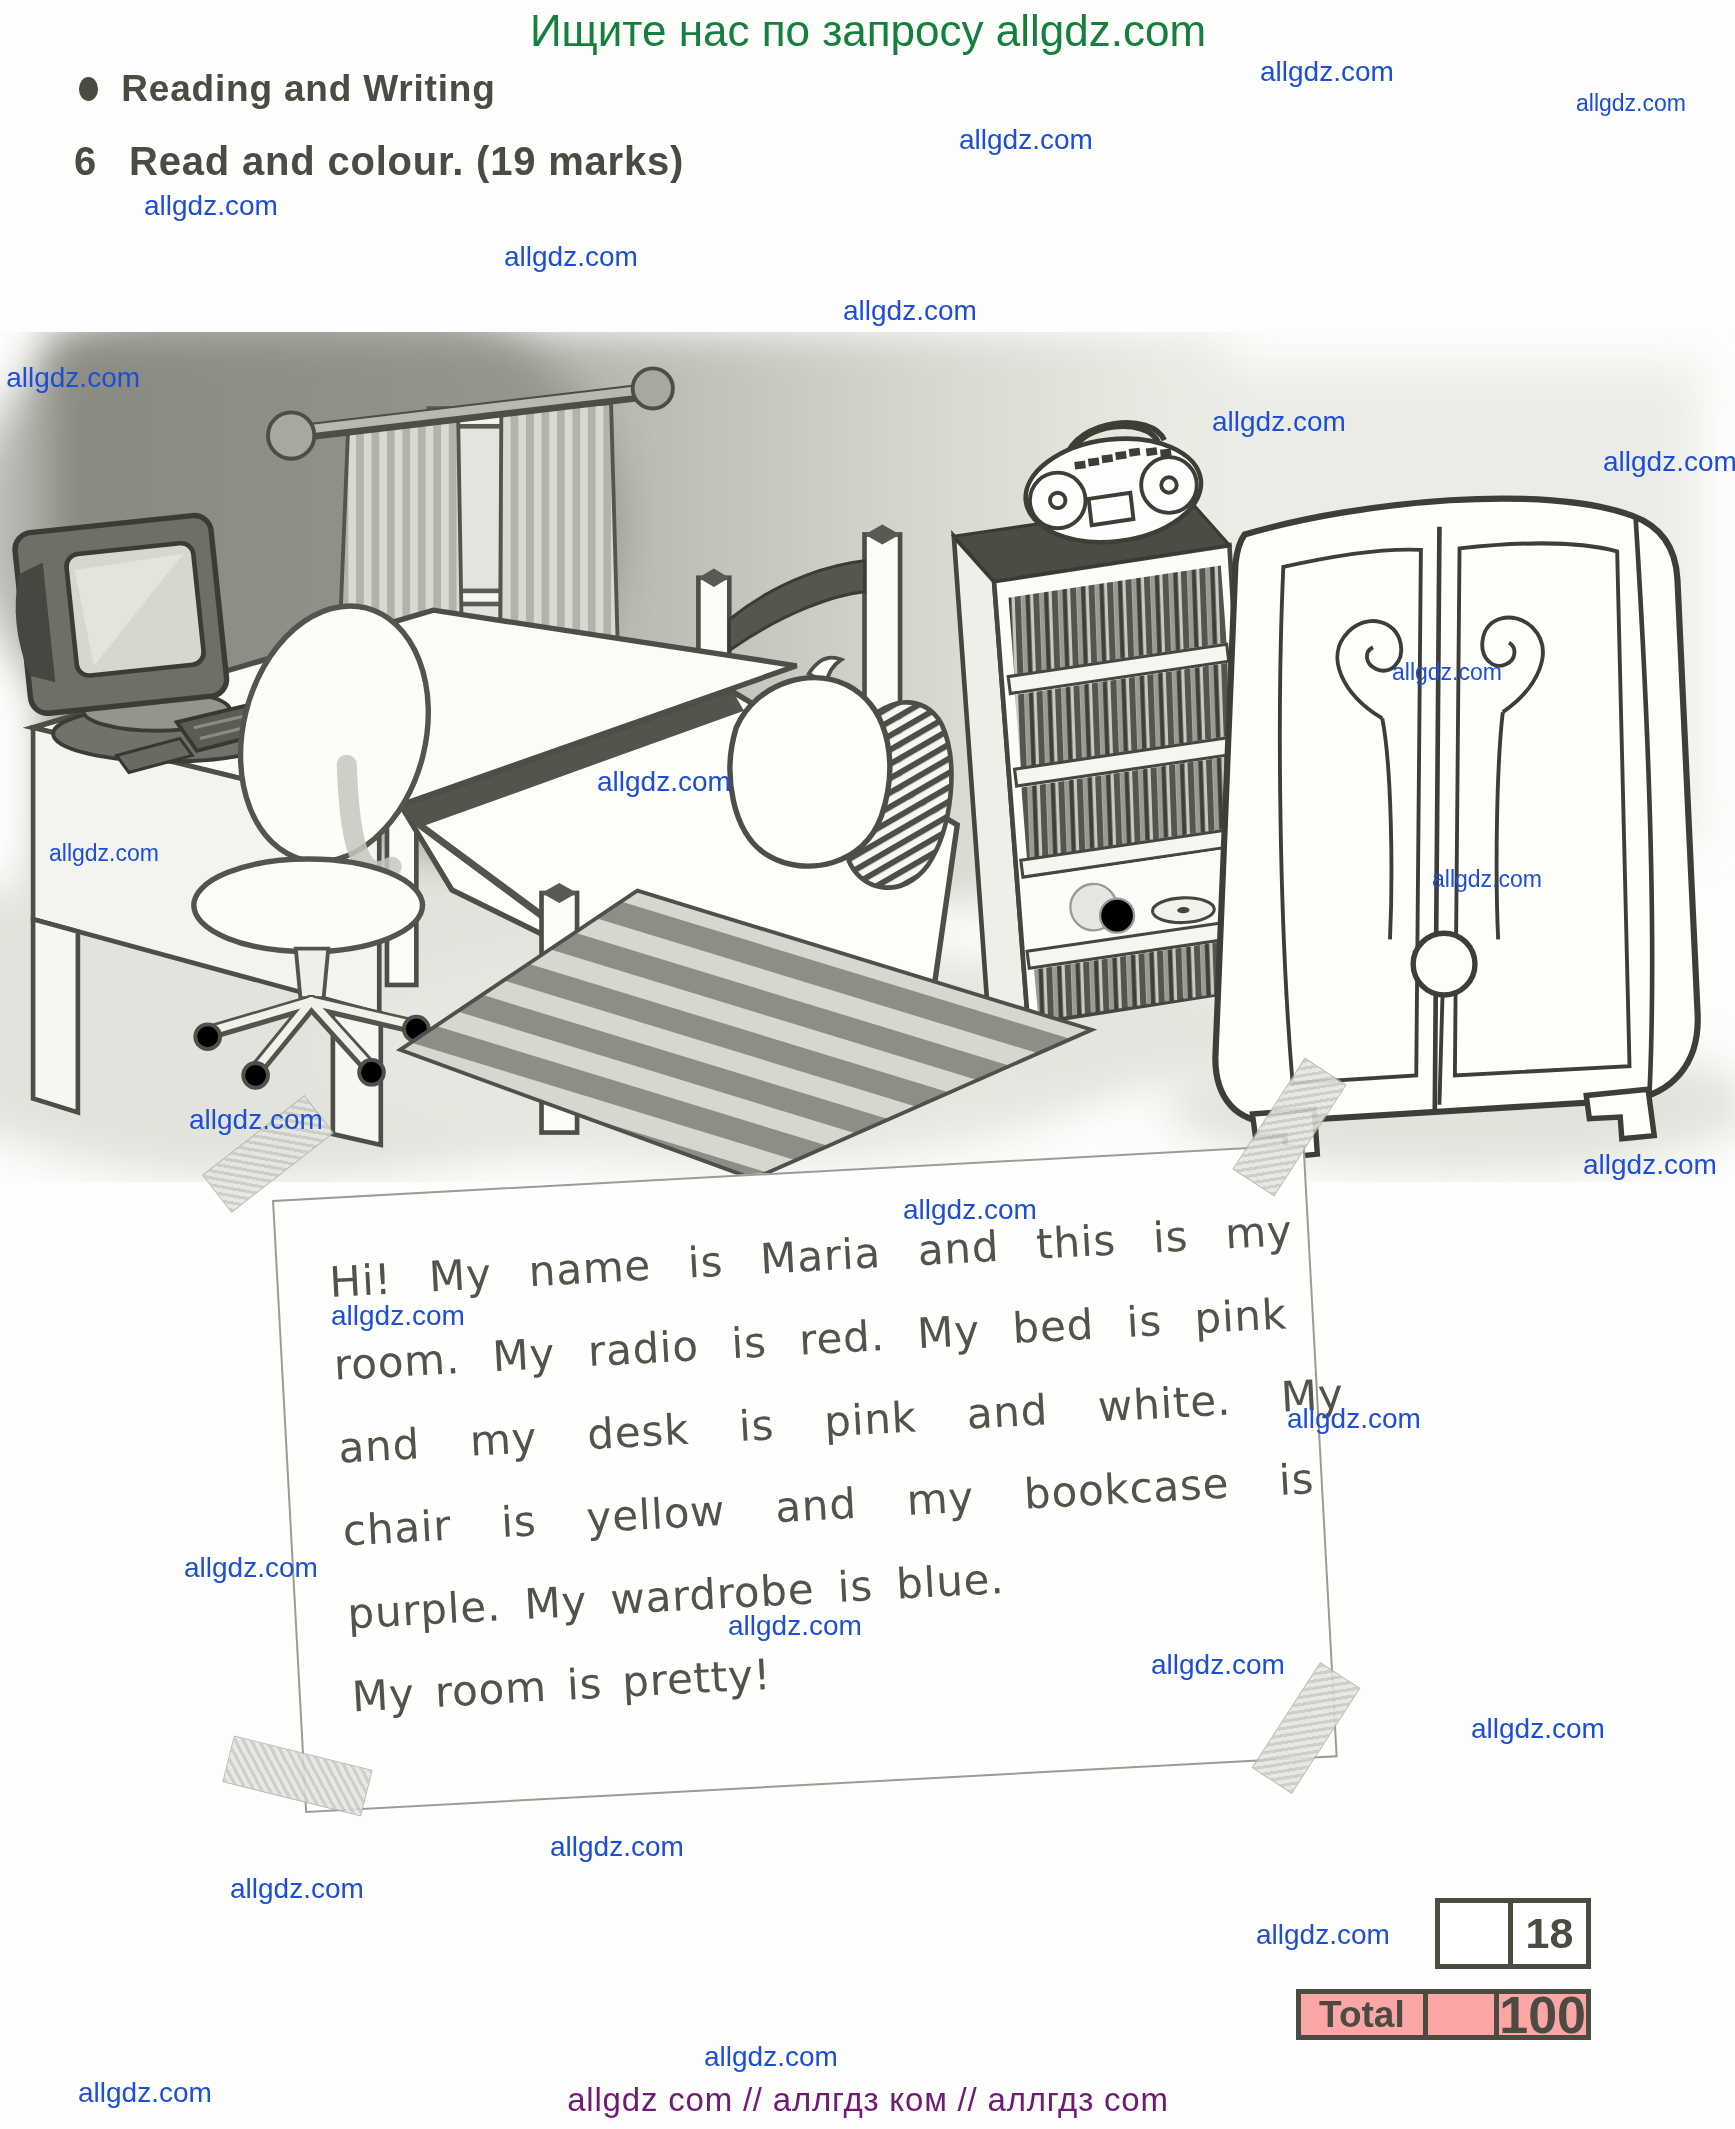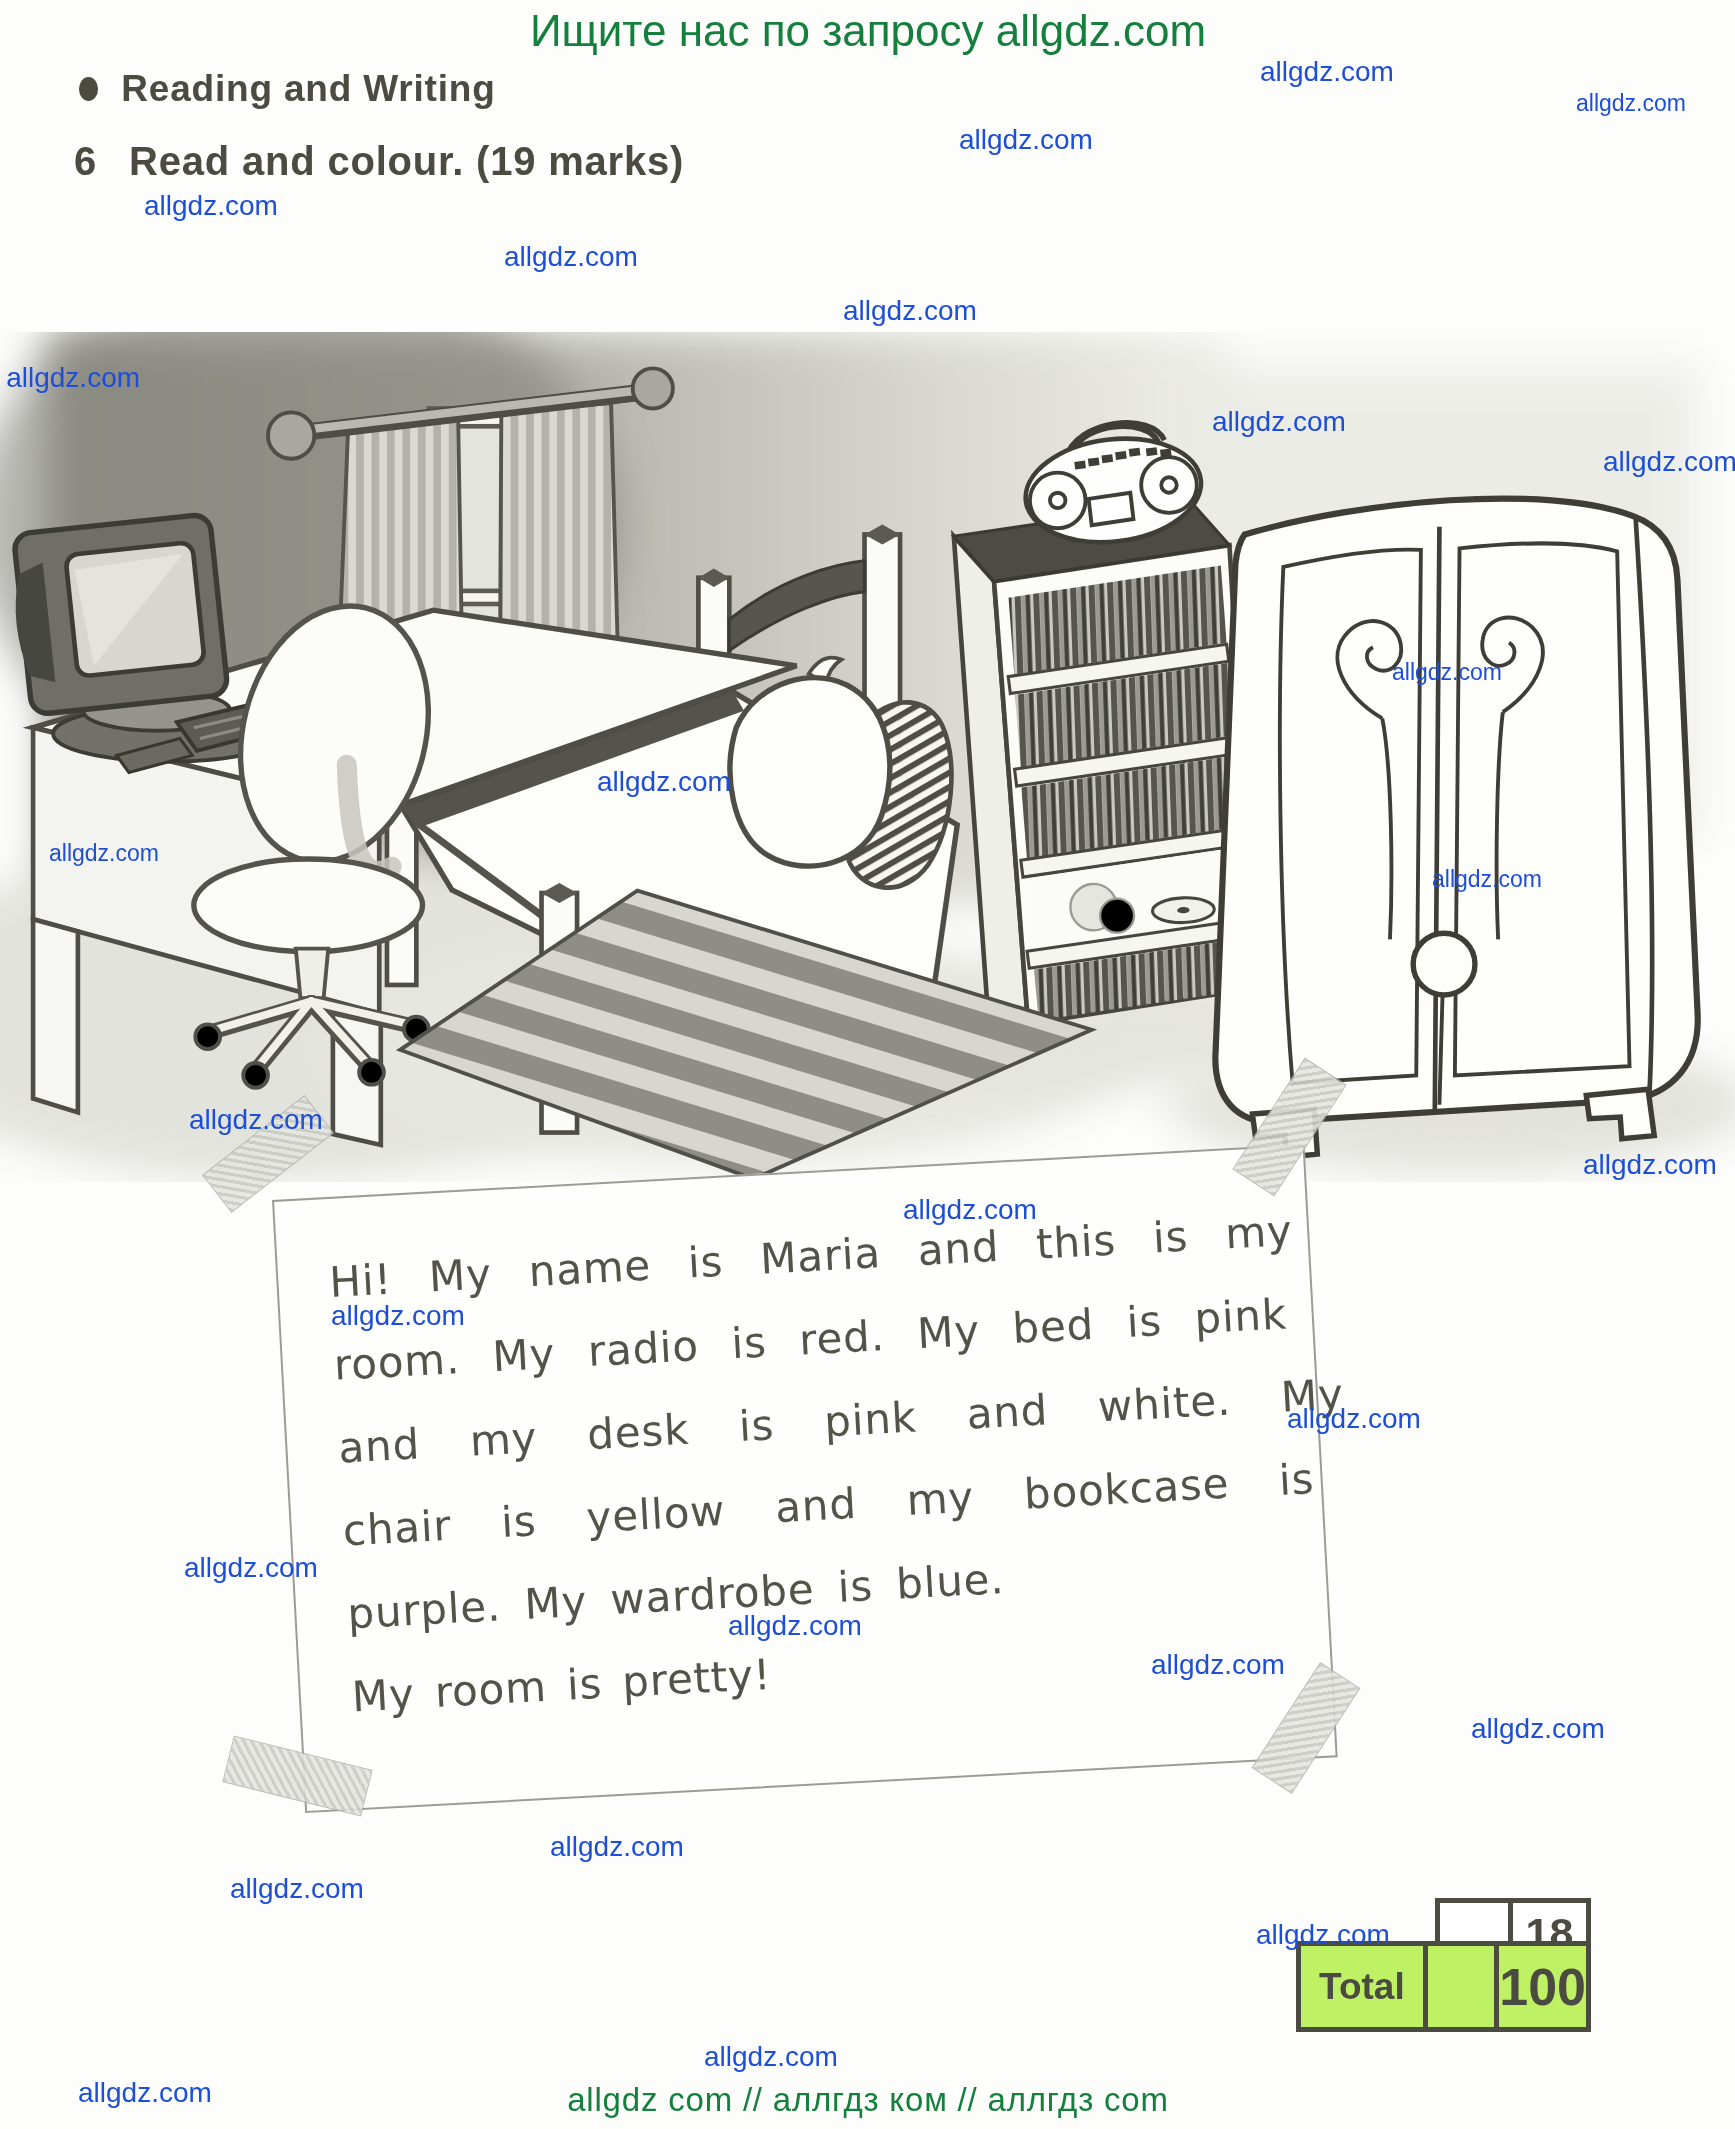--- a/index.html
+++ b/index.html
@@ -50,34 +50,34 @@
   .tape-br { left:1243px; top:1704px; width:124px; height:46px; transform:rotate(-57deg); }
   
   .score-row1 {
     position:absolute; left:1435px; top:1898px; width:156px; height:71px;
     border:5.4px solid #4b4b42; box-sizing:border-box; display:flex; background:#ffffff;text-align:center;
   }
   .score-row1 .cell-empty { width:50%; border-right:5.4px solid #4b4b42; box-sizing:border-box; }
   .score-row1 .cell-val  { flex:1; display:flex; align-items:center; justify-content:center;
                            font-size:43px; font-weight:bold; color:#4b4b42; }
   .score-row2 {
-    position:absolute; left:1296px; top:1941px; width:295px; height:91px;
-    border:5.4px solid #4b4b42; box-sizing:border-box; display:flex; background:#bef264;
+    position:absolute; left:1296px; top:1989px; width:295px; height:51px;
+    border:5.4px solid #4b4b42; box-sizing:border-box; display:flex; background:#fca5a5;
     color:#4b4b42; font-weight:bold;
   }
   .score-row2 .cell-label { width:135px; border-right:5.4px solid #4b4b42; box-sizing:border-box;
                             display:flex; align-items:center; justify-content:center; font-size:37px; }
   .score-row2 .cell-mid   { width:76px; border-right:5.4px solid #4b4b42; box-sizing:border-box; }
   .score-row2 .cell-val   { flex:1; display:flex; align-items:center; justify-content:center; font-size:52px; }
   
   .wm { position:absolute; color:#1d4ed8; white-space:nowrap; font-family:"Liberation Sans",sans-serif; }
   
   .footer {
     position:absolute; left:0; right:0; top:2081px; text-align:center;
-    font-size:33px; color:#15803d; letter-spacing:0.8px;
+    font-size:33px; color:#701a75; letter-spacing:0.8px;
   }
 </style>
 </head>
 <body>
 
 <div class="page">
 
   <div class="promo">Ищите нас по запросу allgdz.com</div>
 
   <div class="section-title">

